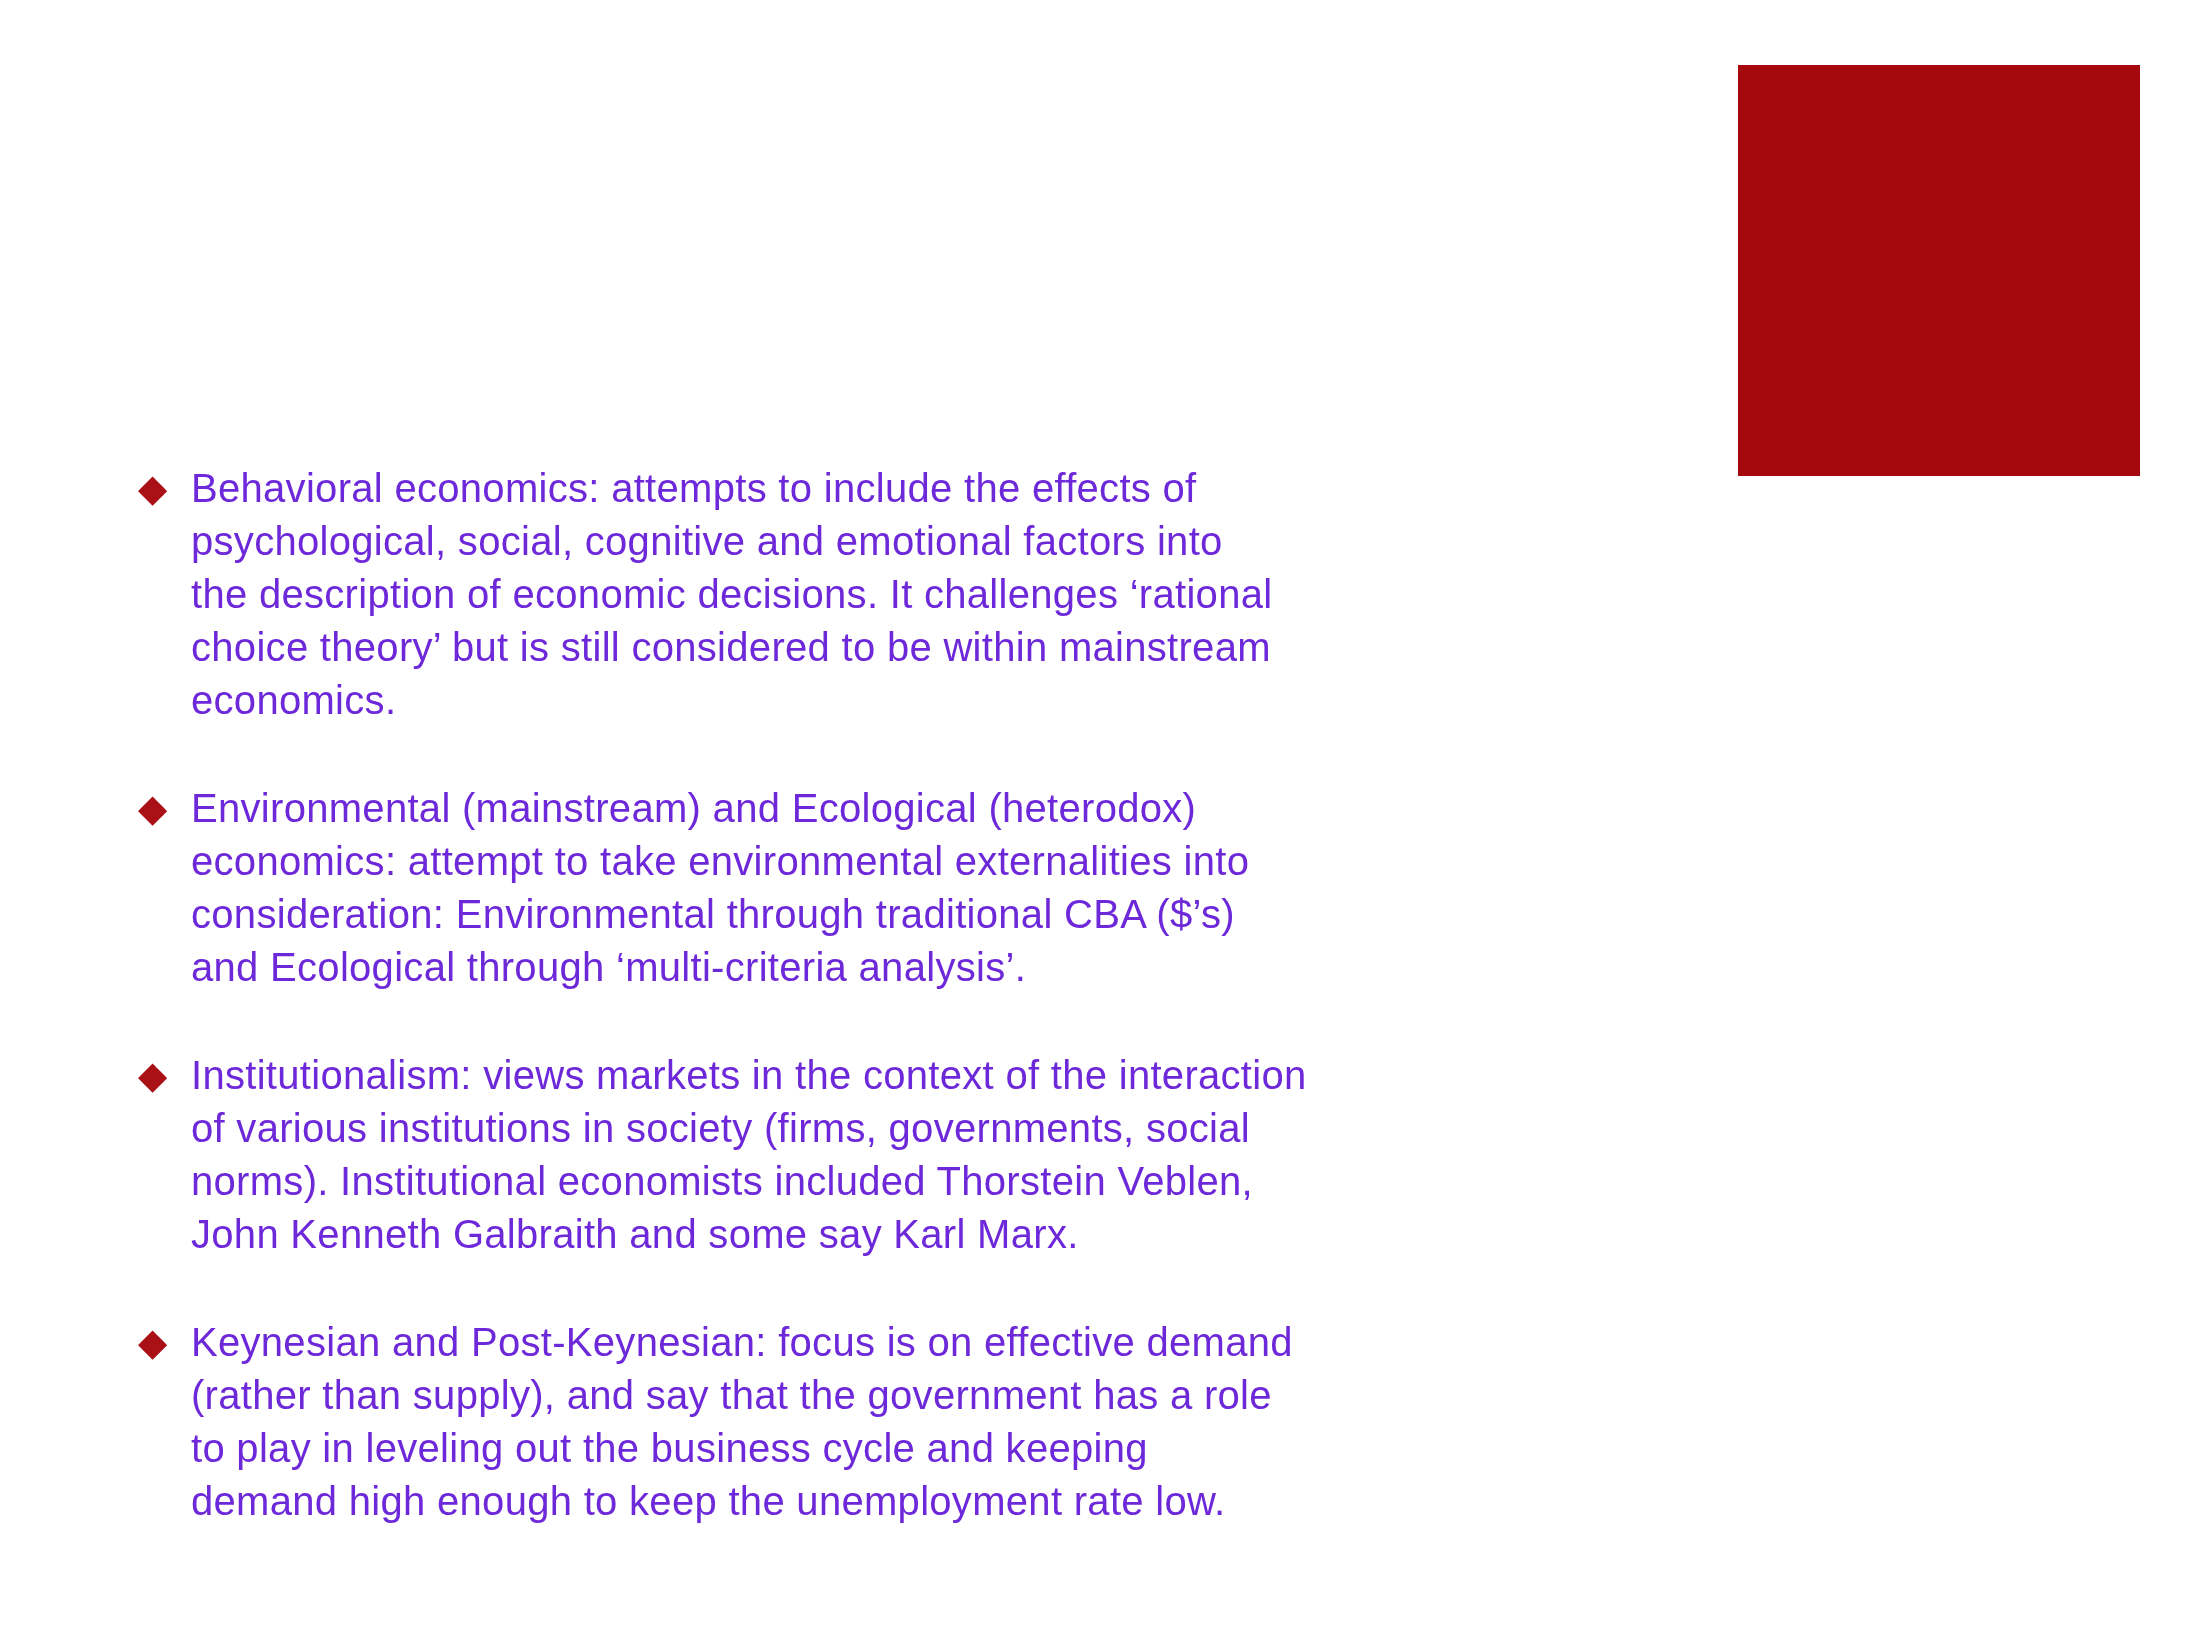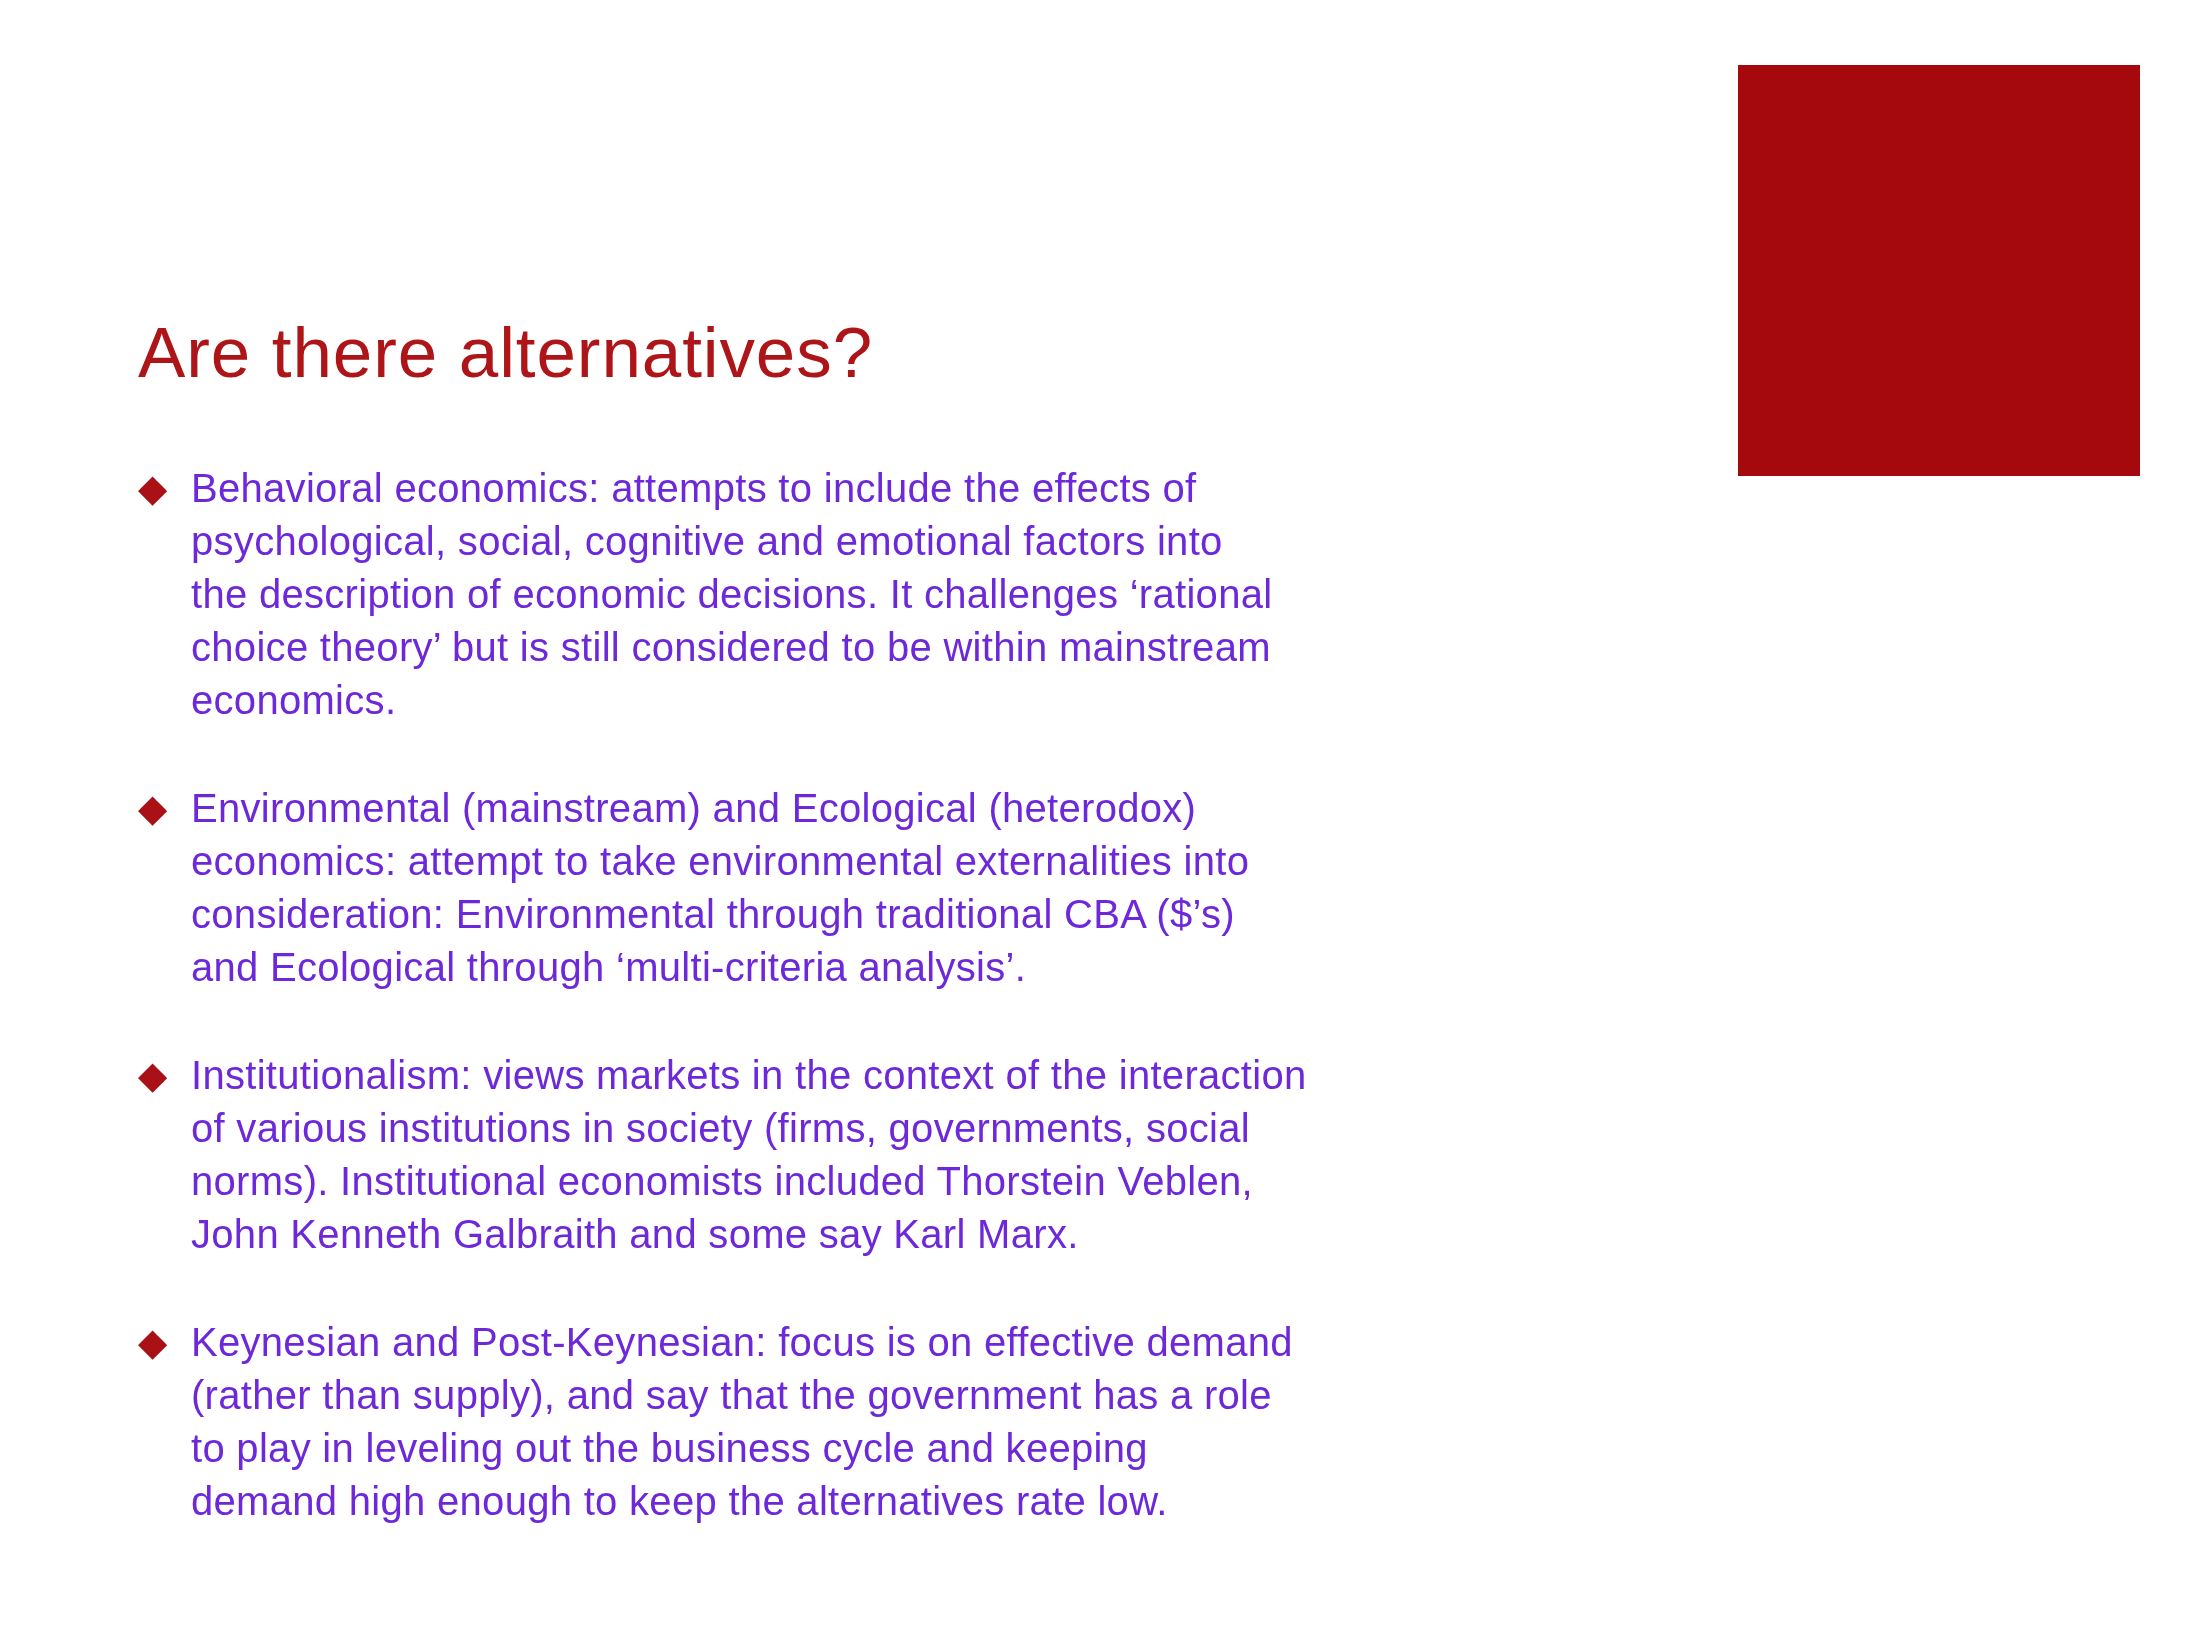--- a/index.html
+++ b/index.html
@@ -62,21 +62,20 @@
     white-space: pre-line;
   }
 </style>
 </head>
 <body>
 
 <div class="slide">
 
   <div class="corner-square"></div>
 
-  <h1 class="title">Are there alternatives?</h1>
 
   <div class="bullets">
 
     <div class="bullet">
       <span class="glyph">◆</span>
       <div class="text">Behavioral economics: attempts to include the effects of
 psychological, social, cognitive and emotional factors into
 the description of economic decisions. It challenges ‘rational
 choice theory’ but is still considered to be within mainstream
 economics.</div>
@@ -96,18 +95,18 @@
 of various institutions in society (firms, governments, social
 norms). Institutional economists included Thorstein Veblen,
 John Kenneth Galbraith and some say Karl Marx.</div>
     </div>
 
     <div class="bullet">
       <span class="glyph">◆</span>
       <div class="text">Keynesian and Post-Keynesian: focus is on effective demand
 (rather than supply), and say that the government has a role
 to play in leveling out the business cycle and keeping
-demand high enough to keep the alternatives rate low.</div>
+demand high enough to keep the unemployment rate low.</div>
     </div>
 
   </div>
 </div>
 
 
 </body></html>

